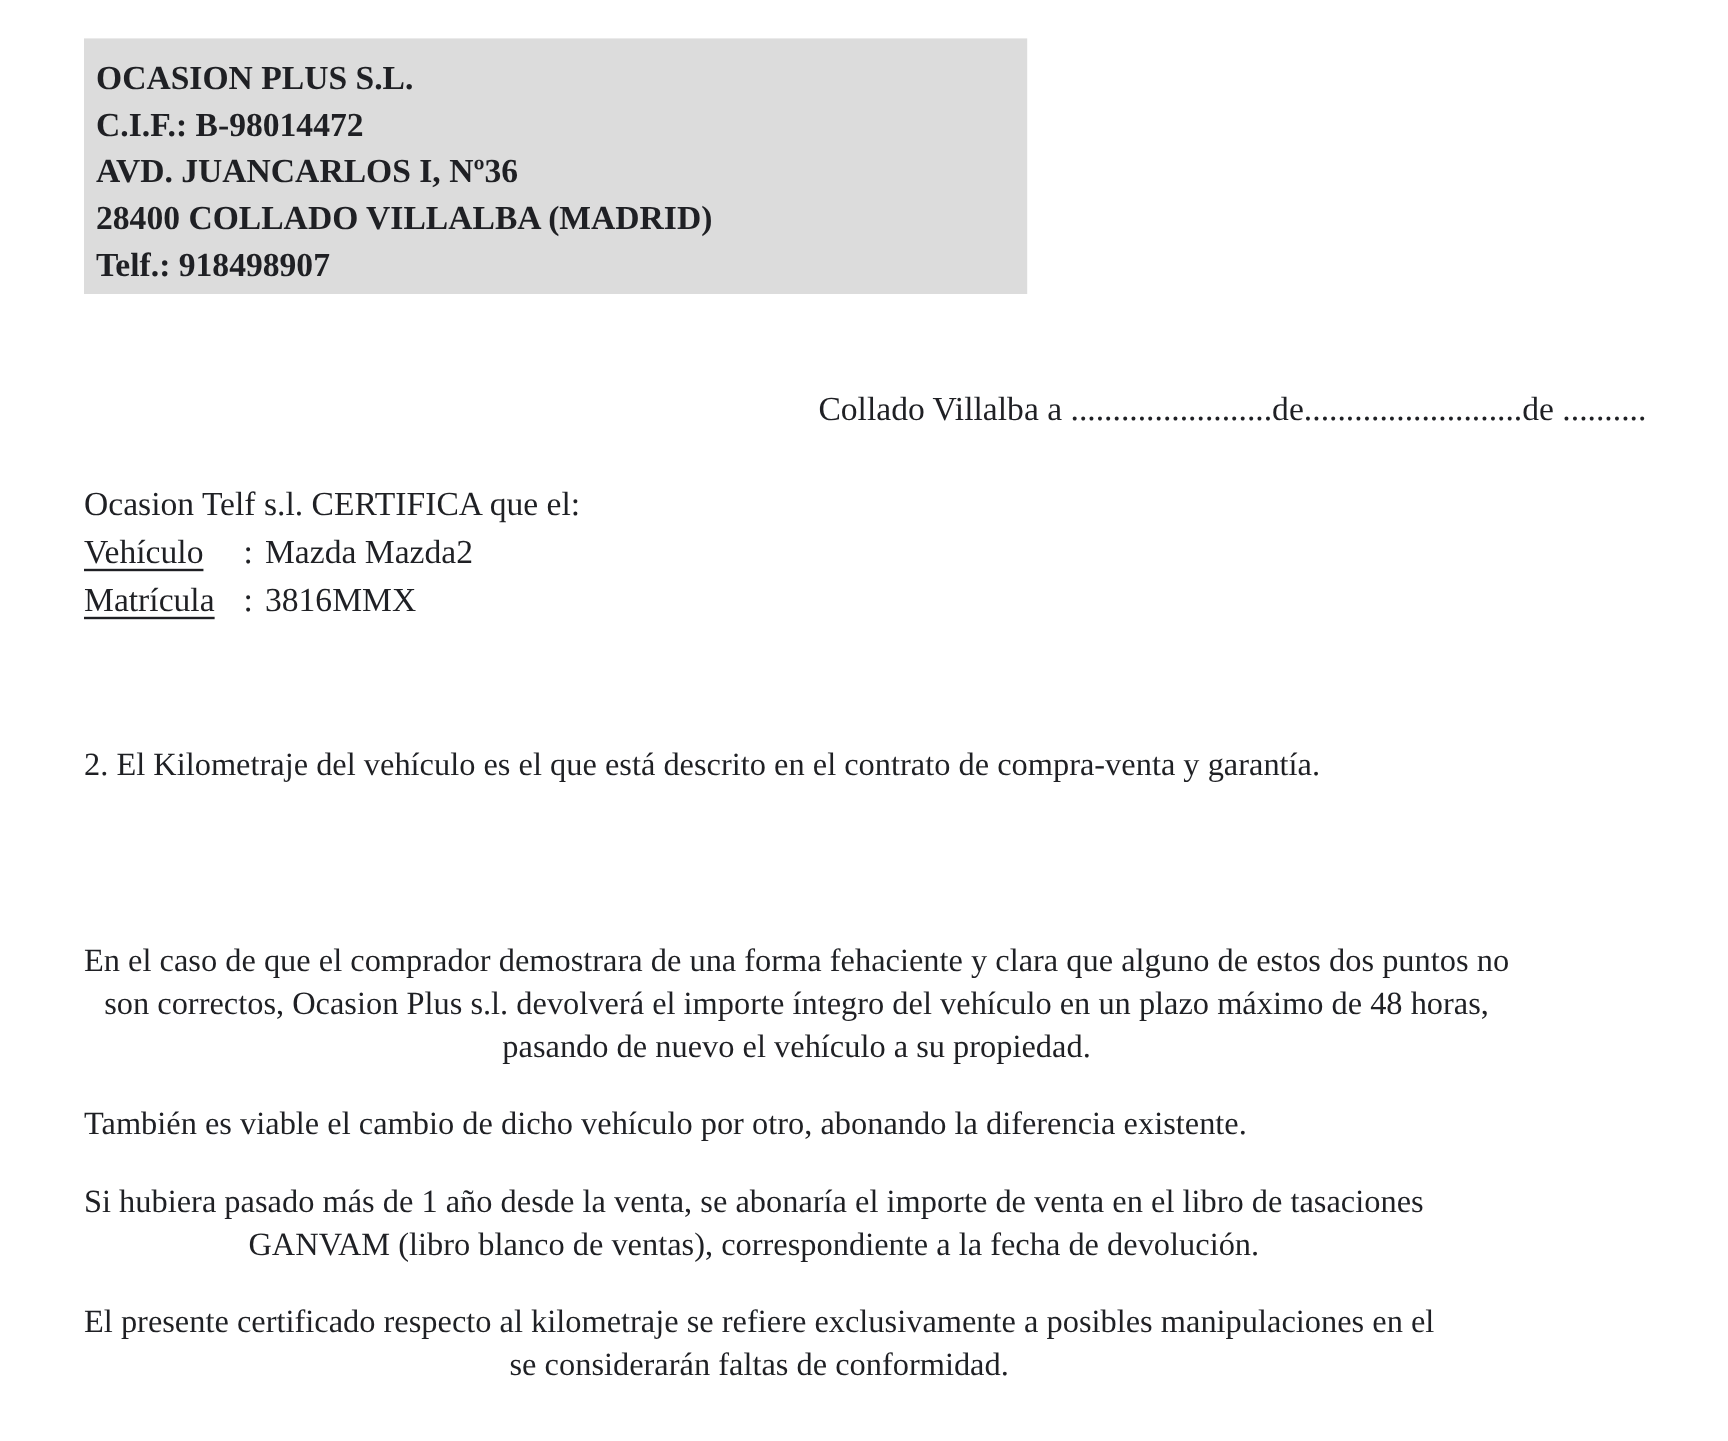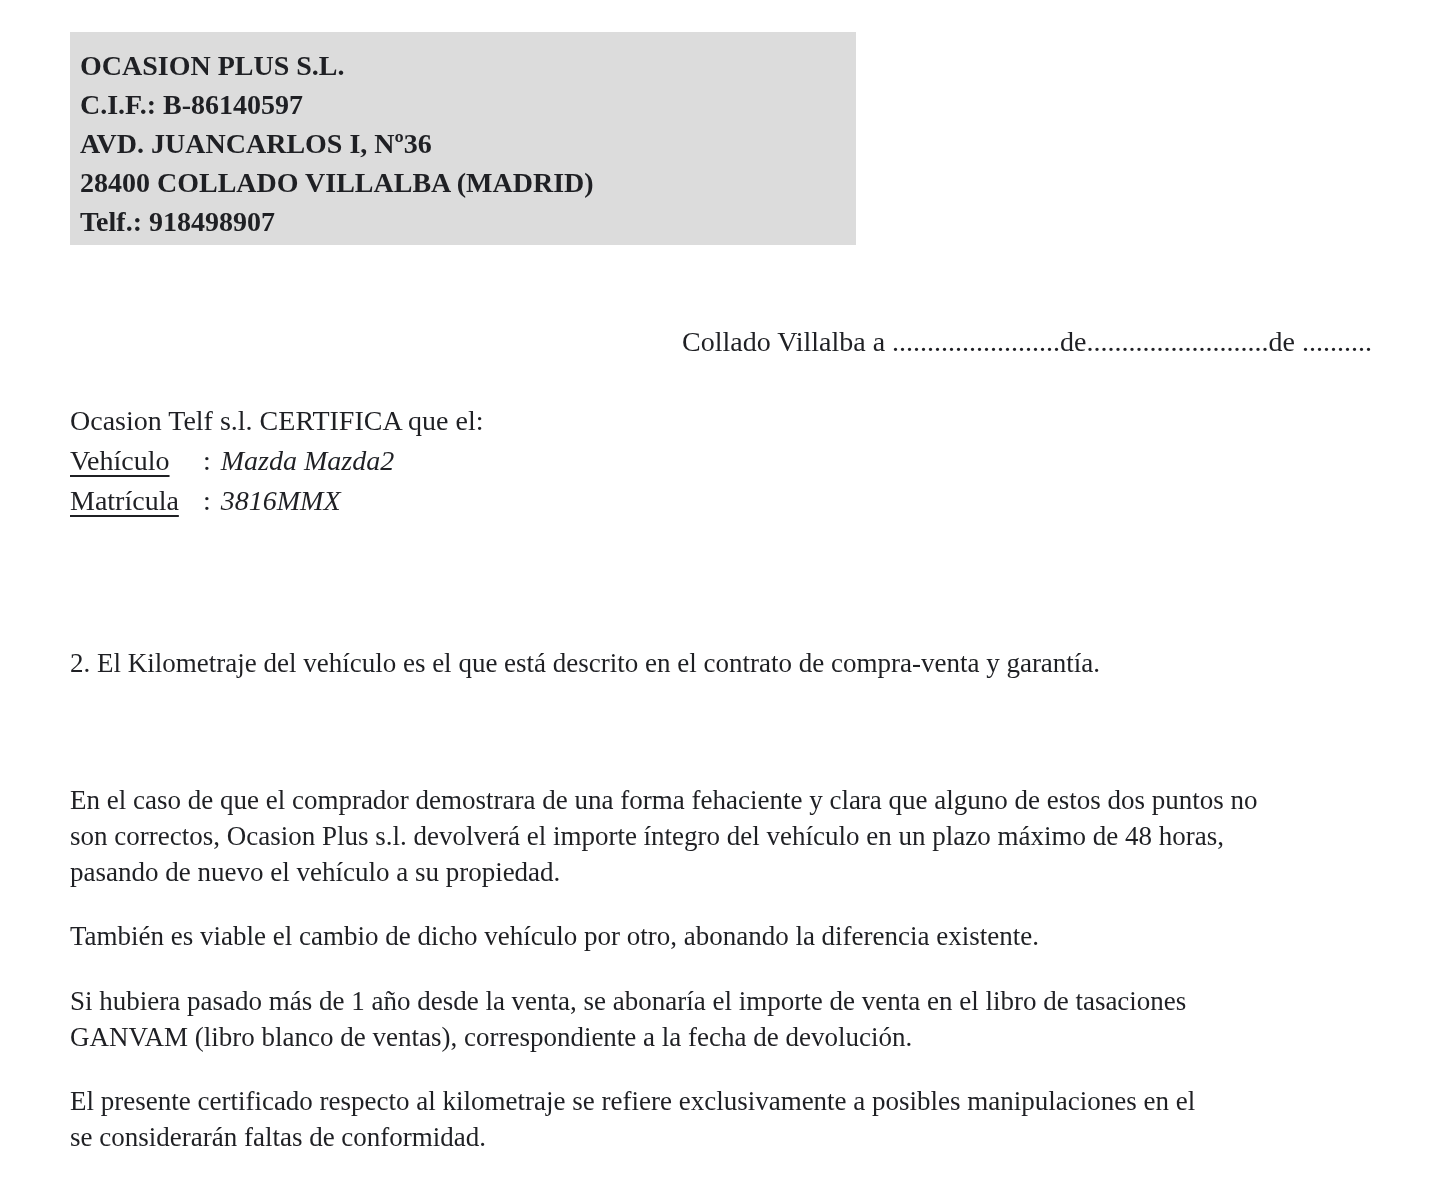--- a/index.html
+++ b/index.html
@@ -60,52 +60,52 @@
   }
   .field-label .field-label-text {
     text-decoration: underline;
     text-underline-offset: 5px;
   }
   .field-sep {
     display: inline-block;
   }
   .field-value {
     margin-left: 10px;
-    font-style: italic;
   }
   .point-line {
     position: absolute;
     left: 70px;
     font-size: 27px;
     white-space: nowrap;
   }
   .point-1 { top: 589px; }
-  .point-2 { top: 648px; text-align: center; }
+  .point-2 { top: 622px; text-align: center; }
   .para {
     position: absolute;
     left: 70px;
     font-size: 27px;
   }
   .para-line {
     line-height: 36px;
     white-space: nowrap;
+    text-align: center;
   }
   .para-1 { top: 782px; }
   .para-2 { top: 918px; }
   .para-3 { top: 983px; }
   .para-4 { top: 1083px; }
 </style>
 </head>
 <body>
 
 <div class="page">
 
   <div class="header-box">
     <div class="header-line">OCASION PLUS S.L.</div>
-    <div class="header-line">C.I.F.: B-86140597</div>
+    <div class="header-line">C.I.F.: B-98014472</div>
     <div class="header-line">AVD. JUANCARLOS I, Nº36</div>
     <div class="header-line">28400 COLLADO VILLALBA (MADRID)</div>
     <div class="header-line">Telf.: 918498907</div>
   </div>
 
   <div class="date-line">Collado Villalba a ........................de..........................de ..........</div>
 
   <div class="cert-block">
     <div class="cert-intro">Ocasion Telf s.l. CERTIFICA que el:</div>
     <div class="field-line">

